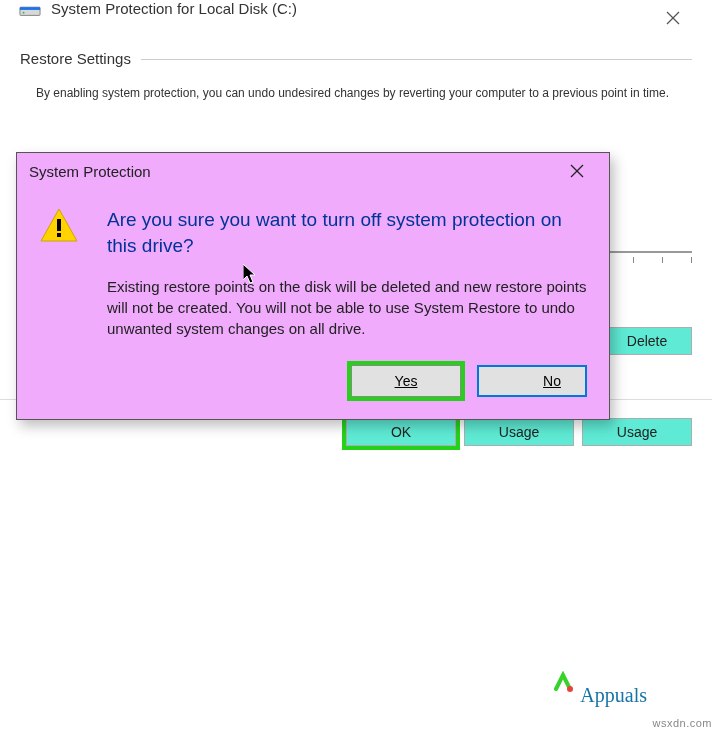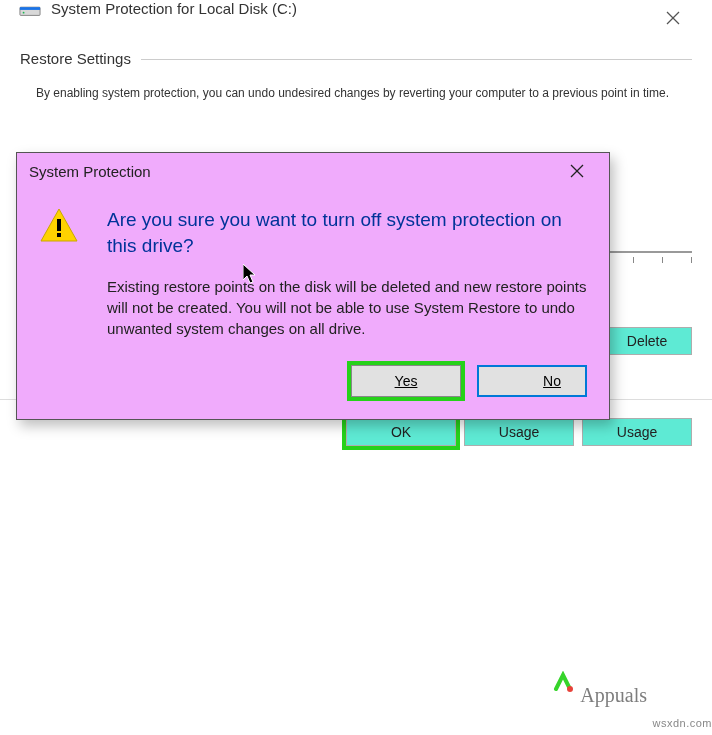--- a/index.html
+++ b/index.html
@@ -48,21 +48,21 @@
     .modal-heading { color: #003399; font-size: 19px; line-height: 1.35; margin-bottom: 18px; }
     .modal-desc { font-size: 15px; color: #222; line-height: 1.4; }
     .modal-buttons { display: flex; justify-content: flex-end; gap: 16px; padding: 18px 22px 22px 22px; }
     .modal-btn { width: 110px; height: 32px; background: #e1e1e1; border: 1px solid #888; font-size: 14px; display: inline-flex; align-items: center; justify-content: center; cursor: pointer; text-decoration: underline; }
     .modal-btn.no { border: 2px solid #0078d7; padding-left: 40px; }
 
     .cursor { position: absolute; width: 16px; height: 20px; z-index: 200; pointer-events: none; }
 
     .watermark { position: absolute; right: 65px; bottom: 28px; z-index: 300; opacity: 0.92; }
     .watermark-logo { display: inline-flex; align-items: center; gap: 4px; }
-    .wm-text { font-family: cursive; font-size: 20px; color: #737373; margin-top: 24px; }
+    .wm-text { font-family: cursive; font-size: 20px; color: #0369a1; margin-top: 24px; }
     .wm-url { position: absolute; right: 0; bottom: 6px; font-size: 11px; color: #888; z-index: 300; letter-spacing: 0.5px; }
   </style>
 </head>
 <body>
 
 <div class="main-window">
 
   <div class="titlebar">
     <span class="drive-icon">
       <svg viewBox="0 0 24 18" width="22" height="18">

